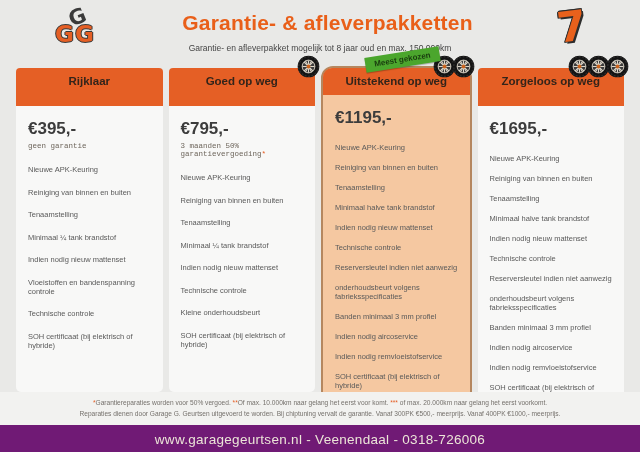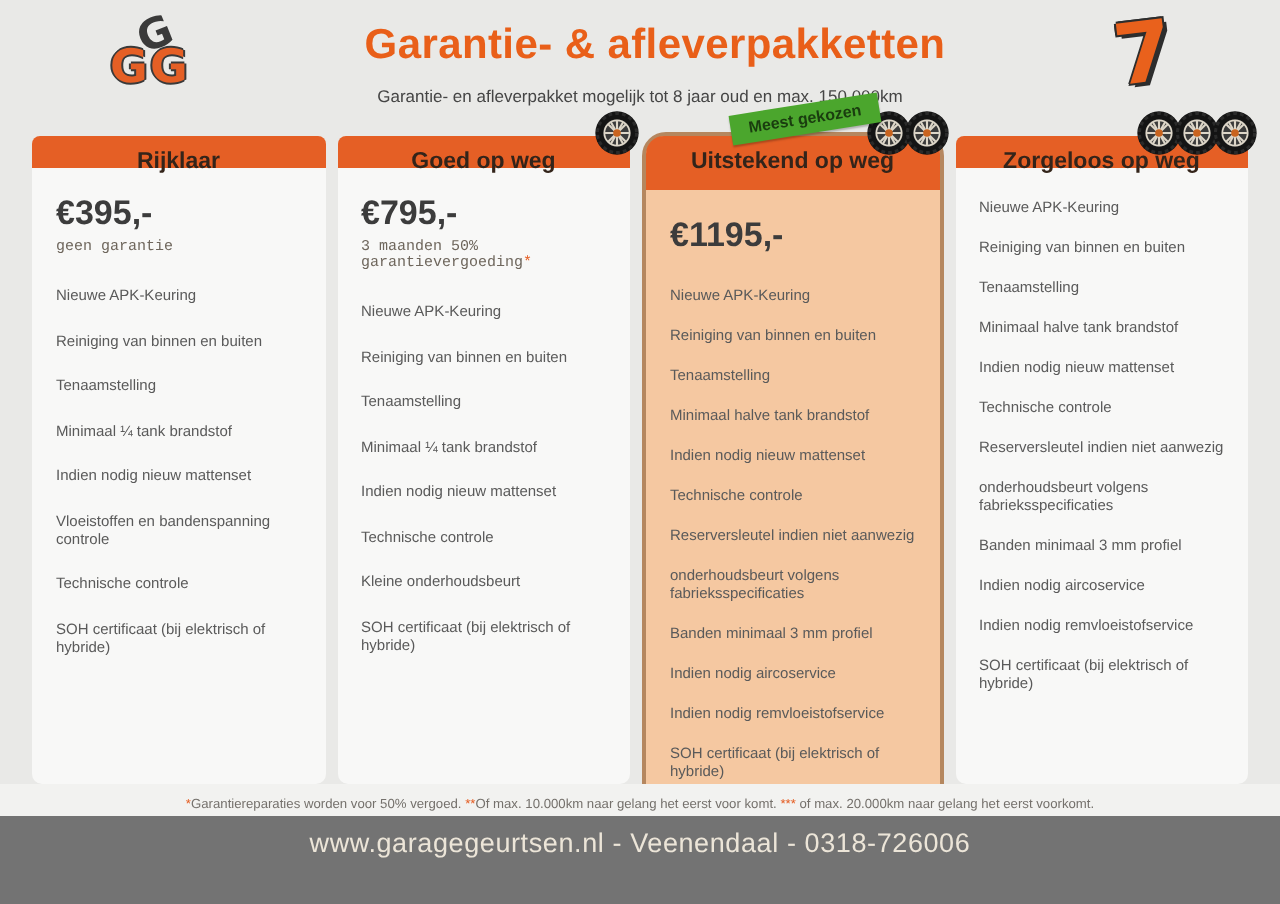--- a/index.html
+++ b/index.html
@@ -30,21 +30,21 @@
            font-family:"DejaVu Sans", sans-serif; color:#e9611c; transform:rotate(-7deg);
            text-shadow:2px 2px 0 #2d2d2d,-1px 0 #2d2d2d,0 -1px #2d2d2d,1px -1px #2d2d2d,-1px 1px #2d2d2d; }
 
   
   .columns { position:absolute; top:68px; left:16px; width:608px;
              display:flex; gap:6px; align-items:flex-start; }
   .col { flex:1 1 0; position:relative; background:#f8f8f7; border-radius:5px;
          min-height:324px; }
   .col.highlight { background:#f5c8a1; border:2px solid #b5875f; border-radius:12px;
                    min-height:332px; margin-top:-2px; }
-  .colhead { background:#e55f25; height:16px; border-radius:4px 4px 0 0; position:relative;
+  .colhead { background:#e55f25; height:38px; border-radius:4px 4px 0 0; position:relative;
              text-align:center; line-height:26px; font-weight:bold; font-size:11.5px;
              color:#33241a; }
   .col.highlight .colhead { border-radius:9px 9px 0 0; height:27px; line-height:27px; }
   .wheels { position:absolute; top:-13px; right:-5px; display:flex; z-index:2; }
   .wheel { display:inline-block; width:23px; height:23px; margin-left:-4px; }
   .badge { position:absolute; top:-16px; right:30px; transform:rotate(-9deg);
            background:#4ba62d; color:#1a3d0f; font-size:8px; font-weight:bold;
            padding:3px 9px; z-index:3; box-shadow:0 1px 1px rgba(0,0,0,.25); }
 
   .price { font-size:17px; font-weight:bold; color:#3c3c3c; padding:13px 12px 0; }
@@ -53,22 +53,22 @@
 
   .features { margin-top:15px; padding:0 12px 6px; }
   .feature { font-size:7.5px; color:#5a5a5a; margin-bottom:13.5px; }
   .dense .feature { margin-bottom:11px; }
 
   
   .fineprint-strip { position:absolute; bottom:27px; left:0; right:0; height:33px;
                      background:#f2f2f0; display:flex; flex-direction:column;
                      justify-content:center; }
   .fineprint { font-size:6.6px; color:#75716c; text-align:center; line-height:1.65; }
-  .footerbar { position:absolute; bottom:0; left:0; width:100%; height:44px;
-               background:#737373; text-align:center; line-height:27px; }
+  .footerbar { position:absolute; bottom:0; left:0; width:100%; height:27px;
+               background:#701a75; text-align:center; line-height:27px; }
   .footerbar span { color:#ece5d8; font-size:13.5px; letter-spacing:.3px; }
 </style>
 </head>
 <body>
 
 <div class="logo">
   <span class="g-top">G</span>
   <span class="g-bl">G</span>
   <span class="g-br">G</span>
 </div>
@@ -234,20 +234,21 @@
                 <line x1="6" y1="12" x2="18" y2="12"></line>
                 <line x1="7.8" y1="7.8" x2="16.2" y2="16.2"></line>
                 <line x1="16.2" y1="7.8" x2="7.8" y2="16.2"></line>
                 <line x1="9" y1="6.6" x2="15" y2="17.4"></line>
                 <line x1="15" y1="6.6" x2="9" y2="17.4"></line>
               </g>
               <circle cx="12" cy="12" r="2" fill="#c9641f"></circle>
             </svg></span>
         </span>
     </div>
+    <div class="price">€1695,-</div>
     <div class="features">
         <div class="feature">Nieuwe APK-Keuring</div>
         <div class="feature">Reiniging van binnen en buiten</div>
         <div class="feature">Tenaamstelling</div>
         <div class="feature">Minimaal halve tank brandstof</div>
         <div class="feature">Indien nodig nieuw mattenset</div>
         <div class="feature">Technische controle</div>
         <div class="feature">Reserversleutel indien niet aanwezig</div>
         <div class="feature">onderhoudsbeurt volgens fabrieksspecificaties</div>
         <div class="feature">Banden minimaal 3 mm profiel</div>

